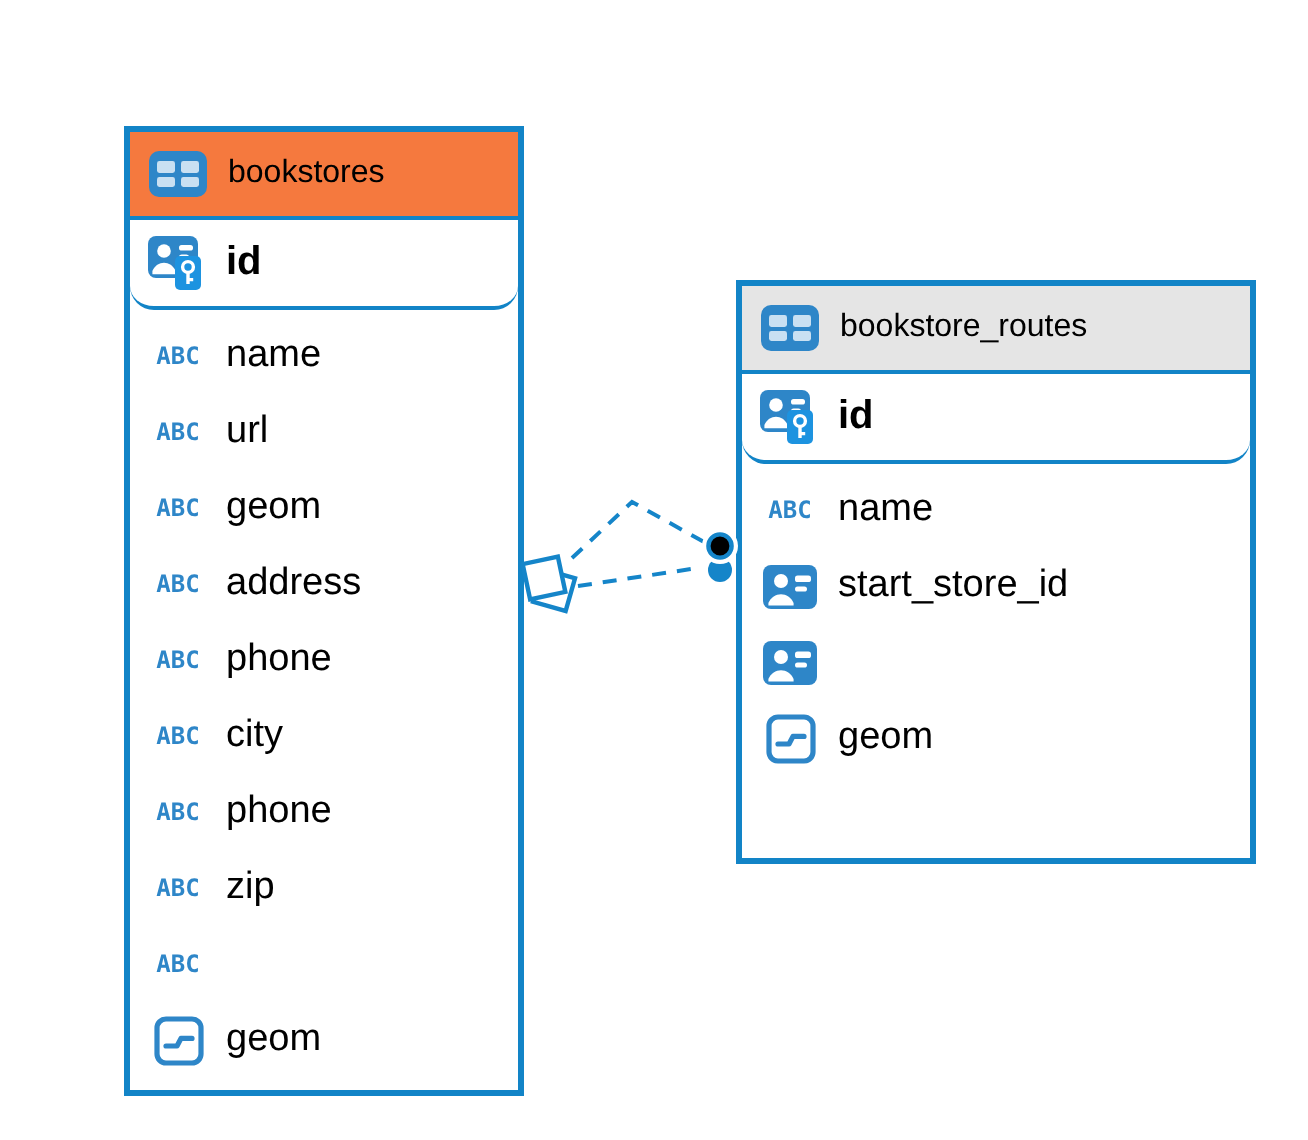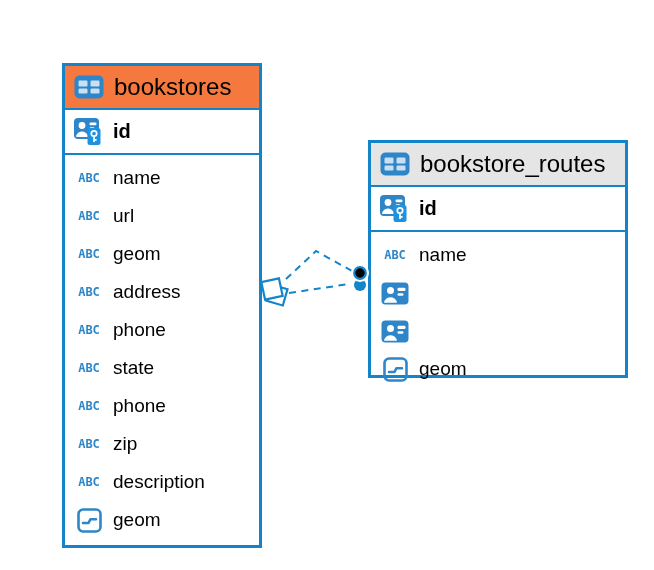--- a/index.html
+++ b/index.html
@@ -11,32 +11,32 @@
   html,body{margin:0;padding:0;background:#ffffff;}
   .canvas{
     position:relative;width:654px;height:570px;background:#ffffff;
     font-family:"Liberation Sans", sans-serif;color:#000;overflow:hidden;
   }
   .erd-table{
     position:absolute;background:#ffffff;border:3px solid var(--blue);
     box-sizing:border-box;z-index:1;
   }
   .erd-table.left{left:62px;top:63px;width:200px;height:485px;}
-  .erd-table.right{left:368px;top:140px;width:260px;height:238px;}
+  .erd-table.right{left:368px;top:140px;width:260px;height:292px;}
   .table-header{
     height:44px;display:flex;align-items:center;gap:9px;
     padding:0 8px;border-bottom:2px solid var(--blue);
-    font-size:24px;box-sizing:border-box;white-space:nowrap;
+    font-size:16px;box-sizing:border-box;white-space:nowrap;
   }
   .table-header.orange{background:var(--orange);}
   .table-header.gray{background:var(--gray);}
   .pk-row{
     height:45px;display:flex;align-items:center;gap:8px;
     padding:0 8px;border-bottom:2px solid var(--blue);
-    font-size:20px;font-weight:bold;box-sizing:border-box;background:#fff;
+    font-size:20px;font-weight:bold;box-sizing:border-box;background:#fff;border-radius:12px;
   }
   .fields{padding:4px 0;}
   .field-row{
     height:38px;display:flex;align-items:center;gap:8px;
     padding:0 8px;font-size:19px;white-space:nowrap;
   }
   .icon-cell{
     width:32px;min-width:32px;display:flex;align-items:flex-start;justify-content:center;
   }
   .abc-glyph{
@@ -109,39 +109,38 @@
       <div class="field-row">
         <span class="icon-cell">
             <span class="abc-glyph">ABC</span>
           </span>
         <span>phone</span>
       </div>
       <div class="field-row">
         <span class="icon-cell">
             <span class="abc-glyph">ABC</span>
           </span>
-        <span>state</span>
+        <span>city</span>
       </div>
       <div class="field-row">
         <span class="icon-cell">
             <span class="abc-glyph">ABC</span>
           </span>
         <span>phone</span>
       </div>
       <div class="field-row">
         <span class="icon-cell">
             <span class="abc-glyph">ABC</span>
           </span>
         <span>zip</span>
       </div>
       <div class="field-row">
         <span class="icon-cell">
             <span class="abc-glyph">ABC</span>
           </span>
-        <span>description</span>
       </div>
       <div class="field-row">
         <span class="icon-cell">
           <svg width="25" height="25" viewBox="0 0 25 25">
             <rect x="1.5" y="1.5" width="22" height="22" rx="4.5" fill="none" stroke="#2e86c8" stroke-width="2.6"></rect>
             <path d="M6 15 L11.5 15 L13.5 11.2 L19 11.2" fill="none" stroke="#2e86c8" stroke-width="2.6" stroke-linecap="round" stroke-linejoin="round"></path>
           </svg>
         </span>
         <span>geom</span>
       </div>
@@ -186,20 +185,21 @@
       <div class="field-row">
         <span class="icon-cell">
           <svg width="28" height="23" viewBox="0 0 28 23">
             <rect x="0.5" y="0.5" width="27" height="22" rx="4" fill="#2e86c8"></rect>
             <circle cx="9.5" cy="8.5" r="3.5" fill="#ffffff"></circle>
             <path d="M3.2 19.5 c2.4 -5.8 10.2 -5.8 12.6 0 l0 1.2 l-12.6 0 z" fill="#ffffff"></path>
             <rect x="16.5" y="5.8" width="8" height="3.2" rx="1.3" fill="#ffffff"></rect>
             <rect x="16.5" y="11.2" width="6" height="2.6" rx="1.3" fill="#ffffff"></rect>
           </svg>
         </span>
+        <span>start_store_id</span>
       </div>
       <div class="field-row">
         <span class="icon-cell">
           <svg width="28" height="23" viewBox="0 0 28 23">
             <rect x="0.5" y="0.5" width="27" height="22" rx="4" fill="#2e86c8"></rect>
             <circle cx="9.5" cy="8.5" r="3.5" fill="#ffffff"></circle>
             <path d="M3.2 19.5 c2.4 -5.8 10.2 -5.8 12.6 0 l0 1.2 l-12.6 0 z" fill="#ffffff"></path>
             <rect x="16.5" y="5.8" width="8" height="3.2" rx="1.3" fill="#ffffff"></rect>
             <rect x="16.5" y="11.2" width="6" height="2.6" rx="1.3" fill="#ffffff"></rect>
           </svg>

